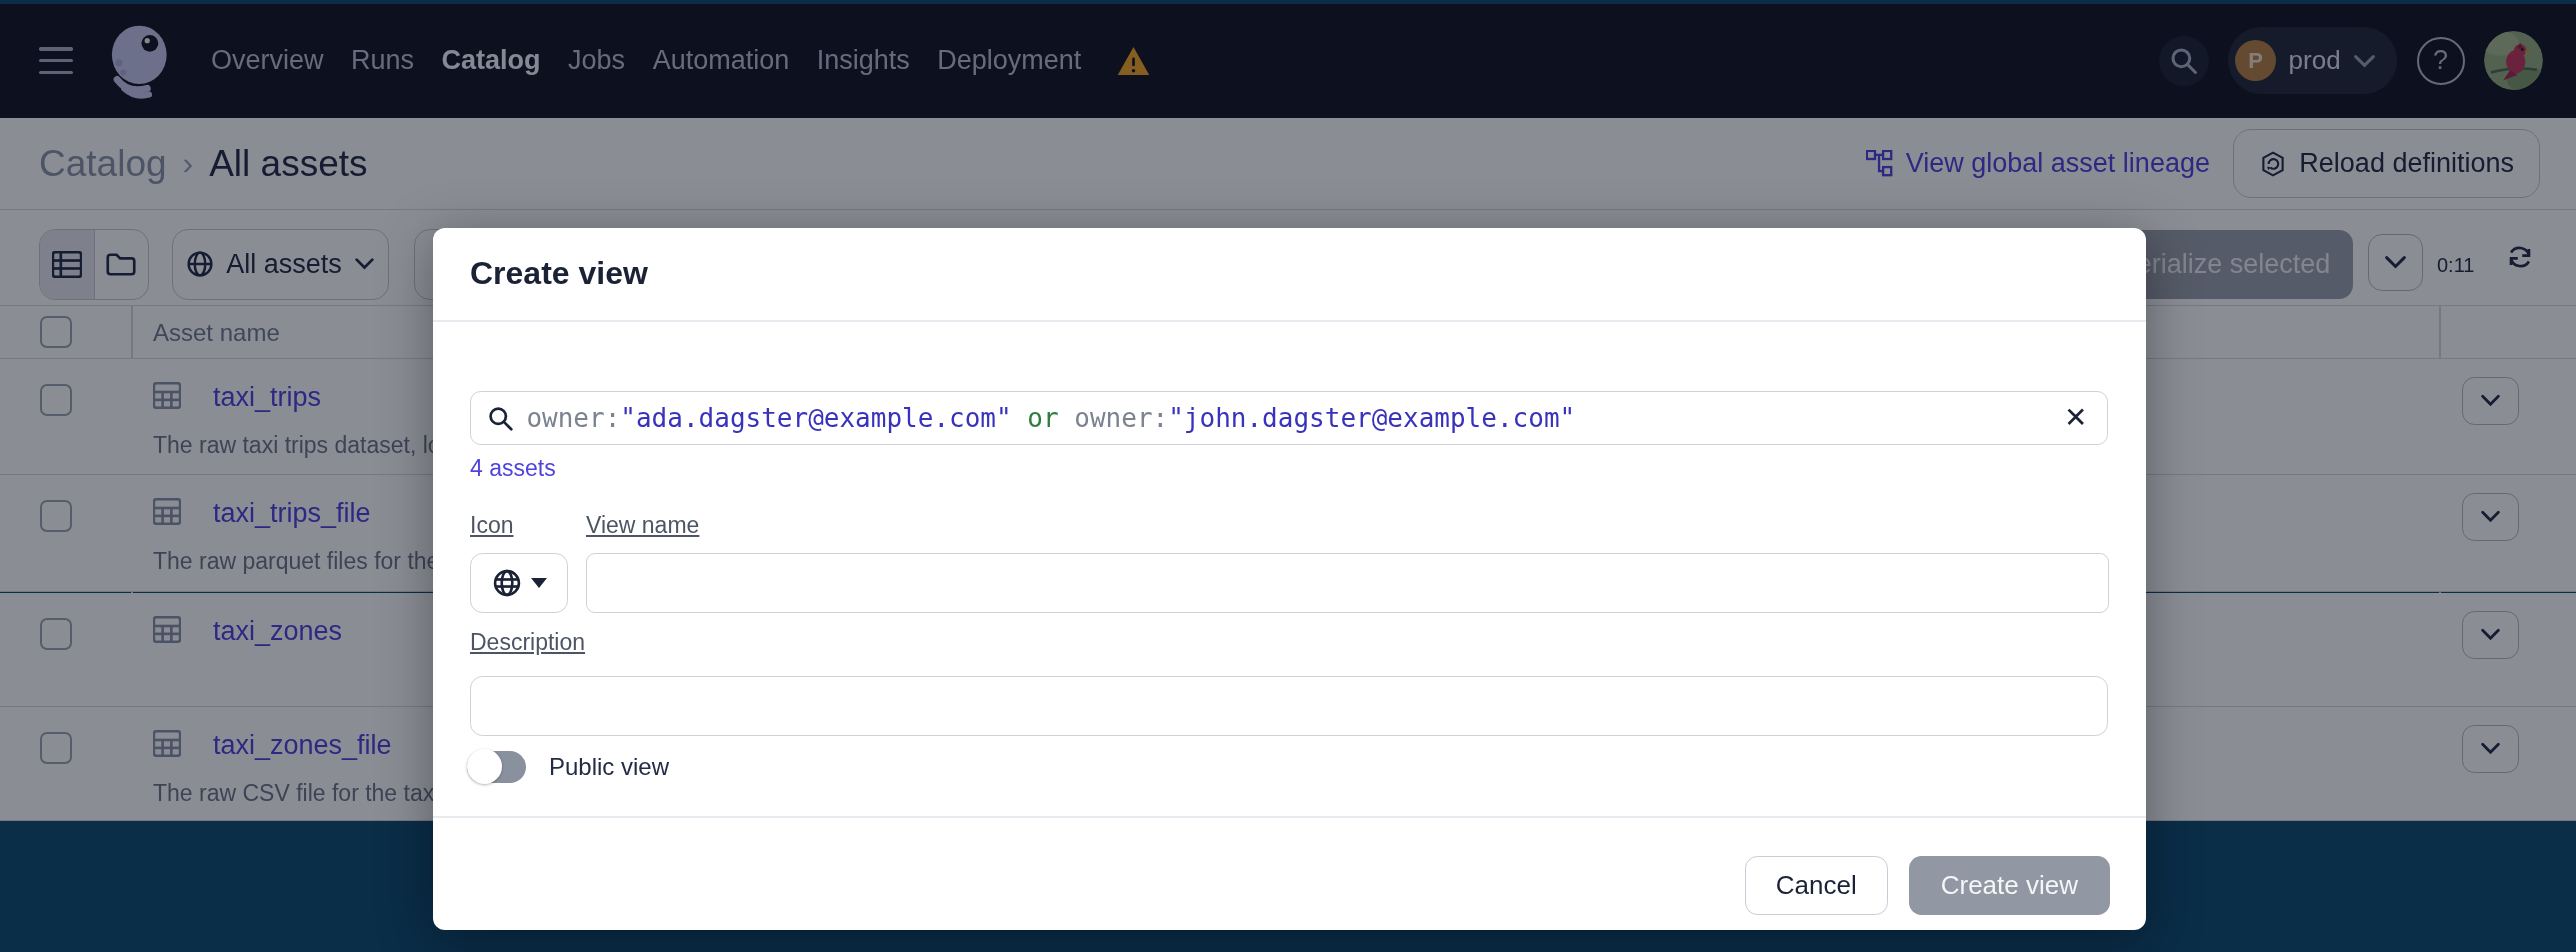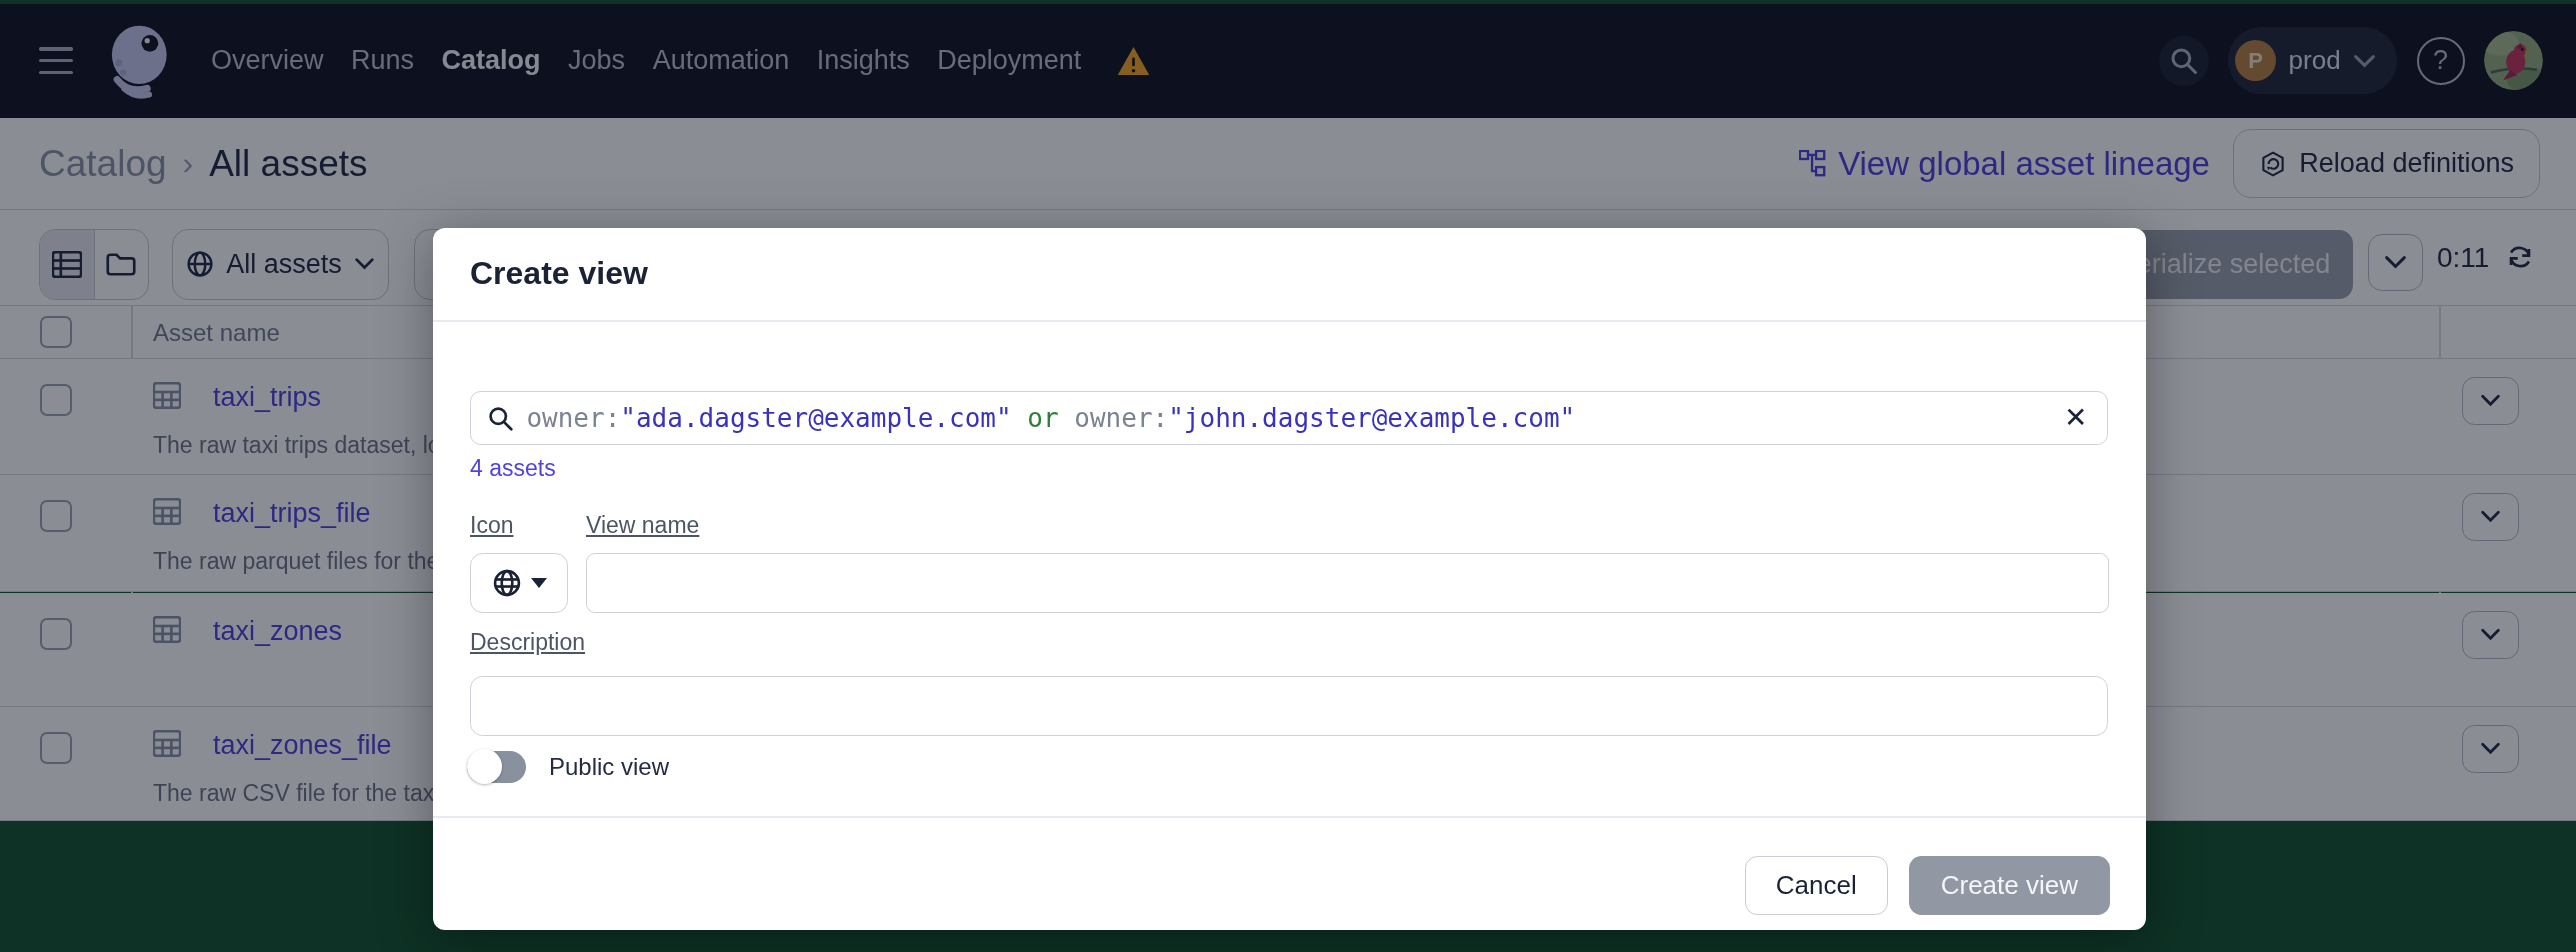--- a/index.html
+++ b/index.html
@@ -1,19 +1,19 @@
 <!DOCTYPE html>
 <html style="font-size:14px"><head>
 <meta charset="utf-8">
 <style>
   * { margin:0; padding:0; box-sizing:border-box; }
   html,body { background:#555; }
   #app {
     position:relative; width:2576px; height:953px; overflow:hidden;
-    background:#14532d; font-family:"Liberation Sans", sans-serif;padding-left:21px;
+    background:#0c4a6e; font-family:"Liberation Sans", sans-serif;padding-left:21px;
   }
   
   .topnav {
     position:absolute; top:3.5px; left:0; right:0; height:114px;
     background:#11141f; display:flex; align-items:center;
   }
   .hamburger { width:34px; height:27px; margin-left:39px; display:flex; flex-direction:column; justify-content:space-between; cursor:pointer; }
   .hamburger span { display:block; height:3.5px; border-radius:1.8px; background:#a8b0c2; }
   .logo { margin-left:30px; width:69px; height:76px; }
   .navmenu { display:flex; align-items:center; gap:27.5px; margin-left:39px; }
@@ -27,33 +27,33 @@
   .deploy-name { font-size:26px; color:#dfe3ea; }
   .help-circle { width:48px; height:48px; border-radius:50%; border:2.7px solid #b7bfce; color:#b7bfce; font-size:27px; display:flex; align-items:center; justify-content:center; cursor:pointer; }
   .avatar { width:59px; height:59px; border-radius:50%; overflow:hidden; cursor:pointer; }
   
   .crumb-row { position:absolute; top:118px; left:0; right:0; height:92px; background:#fff; border-bottom:1.8px solid #d8dade; display:flex; align-items:center; }
   .crumb { display:flex; align-items:center; gap:16px; margin-left:39px; font-size:37px; }
   .crumb-parent { color:#8a93a6; cursor:pointer; }
   .crumb-sep { color:#9aa3b4; font-size:32px; }
   .crumb-current { color:#232c44; }
   .crumb-actions { margin-left:auto; display:flex; align-items:center; gap:23px; margin-right:36px; }
-  .lineage-link { display:flex; align-items:center; gap:12.4px; color:#4f43dd; font-size:33px; cursor:pointer; }
+  .lineage-link { display:flex; align-items:center; gap:12.4px; color:#4f43dd; font-size:27px; cursor:pointer; }
   .reload-btn { display:flex; align-items:center; gap:12.4px; height:69px; padding:0 25px; border:1.8px solid #c6cad2; border-radius:18px; background:#fff; color:#232c44; font-size:27px; cursor:pointer; }
   
   .toolbar { position:absolute; top:210px; left:0; right:0; height:96px; background:#fff; border-bottom:1.8px solid #d8dade; }
   .seg-control { position:absolute; left:39px; top:18.6px; width:110px; height:71px; border:1.8px solid #c6cad2; border-radius:16px; display:flex; overflow:hidden; background:#fff; }
   .seg { flex:1; display:flex; align-items:center; justify-content:center; cursor:pointer; }
   .seg.selected { background:#e6e8ee; }
   .seg + .seg { border-left:1.8px solid #c6cad2; }
   .scope-btn { position:absolute; left:172px; top:18.6px; width:217px; height:71px; border:1.8px solid #c6cad2; border-radius:16px; background:#fff; display:flex; align-items:center; justify-content:center; gap:12.4px; font-size:27px; color:#232c44; font-weight:500; cursor:pointer; }
   .partial-ctl { position:absolute; left:414px; top:18.6px; width:266px; height:71px; border:1.8px solid #c6cad2; border-radius:16px; background:#fff; }
   .materialize-btn { position:absolute; left:2069px; top:19.5px; width:284px; height:69px; border:none; border-radius:14px; background:#9aa0aa; color:#eef0f3; font-size:27px; font-weight:500; display:flex; align-items:center; justify-content:center; cursor:default; }
   .mat-caret-btn { position:absolute; left:2368px; top:24px; width:55px; height:57px; border:1.8px solid #b5bac4; border-radius:14px; background:#fff; display:flex; align-items:center; justify-content:center; cursor:pointer; }
-  .timer { position:absolute; left:2437px; top:32px; font-size:28px; color:#232c44; }
+  .timer { position:absolute; left:2437px; top:44px; font-size:20px; color:#232c44; }
   .refresh-btn { position:absolute; left:2500px; top:27px; width:39px; height:39px; display:flex; align-items:center; justify-content:center; cursor:pointer; }
   
   .tbl-header { position:absolute; top:306px; left:0; right:0; height:53px; border-bottom:1.8px solid #d8dade; background:#fff; }
   .tbl-header .hdr-label { position:absolute; left:153px; top:13.3px; font-size:24px; color:#717b8c; }
   .checkbox { width:32px; height:32px; border:2.7px solid #99a3b2; border-radius:7px; background:#fff; cursor:pointer; }
   .hdr-check { position:absolute; left:40px; top:9.8px; }
   .col-div-1 { position:absolute; left:131px; top:306px; width:1.8px; height:515px; background:#d8dade; }
   .col-div-2 { position:absolute; left:2439px; top:306px; width:1.8px; height:515px; background:#d8dade; }
   .tbl-row { position:absolute; left:0; right:0; border-bottom:1.8px solid #d8dade; background:#fff; }
   .row-check { position:absolute; left:40px; top:25px; }

